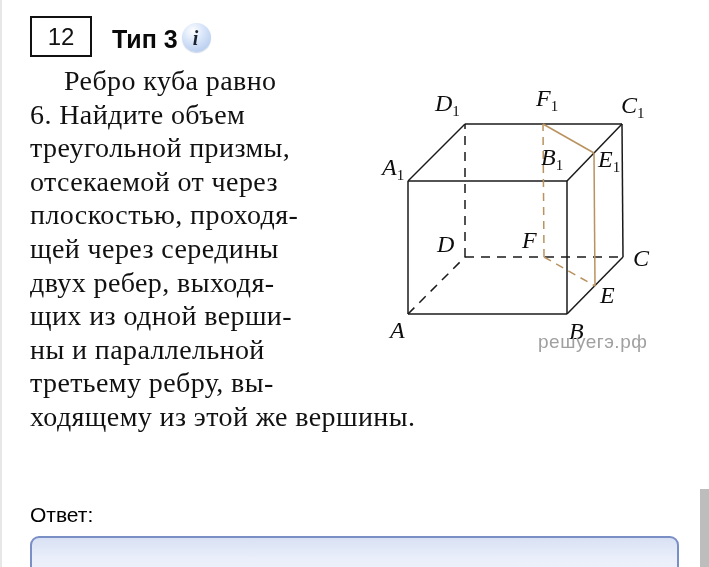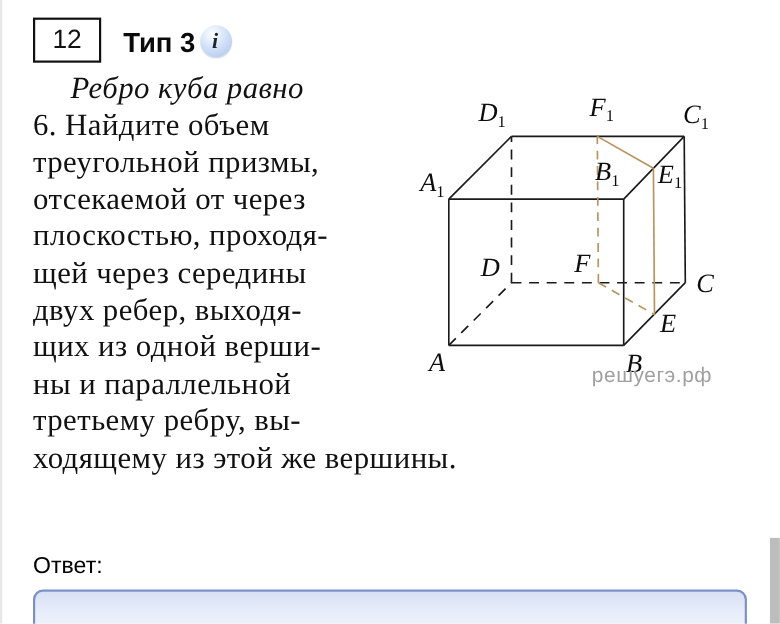--- a/index.html
+++ b/index.html
@@ -28,21 +28,21 @@
   .info-icon span{
     font-family:"Liberation Serif", serif;font-style:italic;font-weight:bold;
     font-size:20px;color:#1c2430;line-height:1;transform:translatex(-1px);
   }
   
   .problem{
     position:absolute;left:30px;top:64px;color:#111;
     font-family:"Liberation Serif", serif;font-size:28px;letter-spacing:.4px;
   }
   .problem .line{height:33.6px;line-height:33.6px;white-space:nowrap;}
-  .problem .line.indent{padding-left:34px;font-style:italic;}
+  .problem .line.indent{padding-left:34px;}
   
   svg.figure{position:absolute;left:0;top:0;width:709px;height:567px;pointer-events:none;}
   .vlabel{
     position:absolute;font-family:"Liberation Serif", serif;font-style:italic;
     font-size:24px;color:#0d0d0d;line-height:1;white-space:nowrap;
   }
   .vlabel sub{font-size:15px;font-style:normal;vertical-align:-5px;line-height:0;}
   .watermark{
     position:absolute;left:538px;top:331px;font-size:19px;color:#a0a0a0;letter-spacing:.5px;
   }

